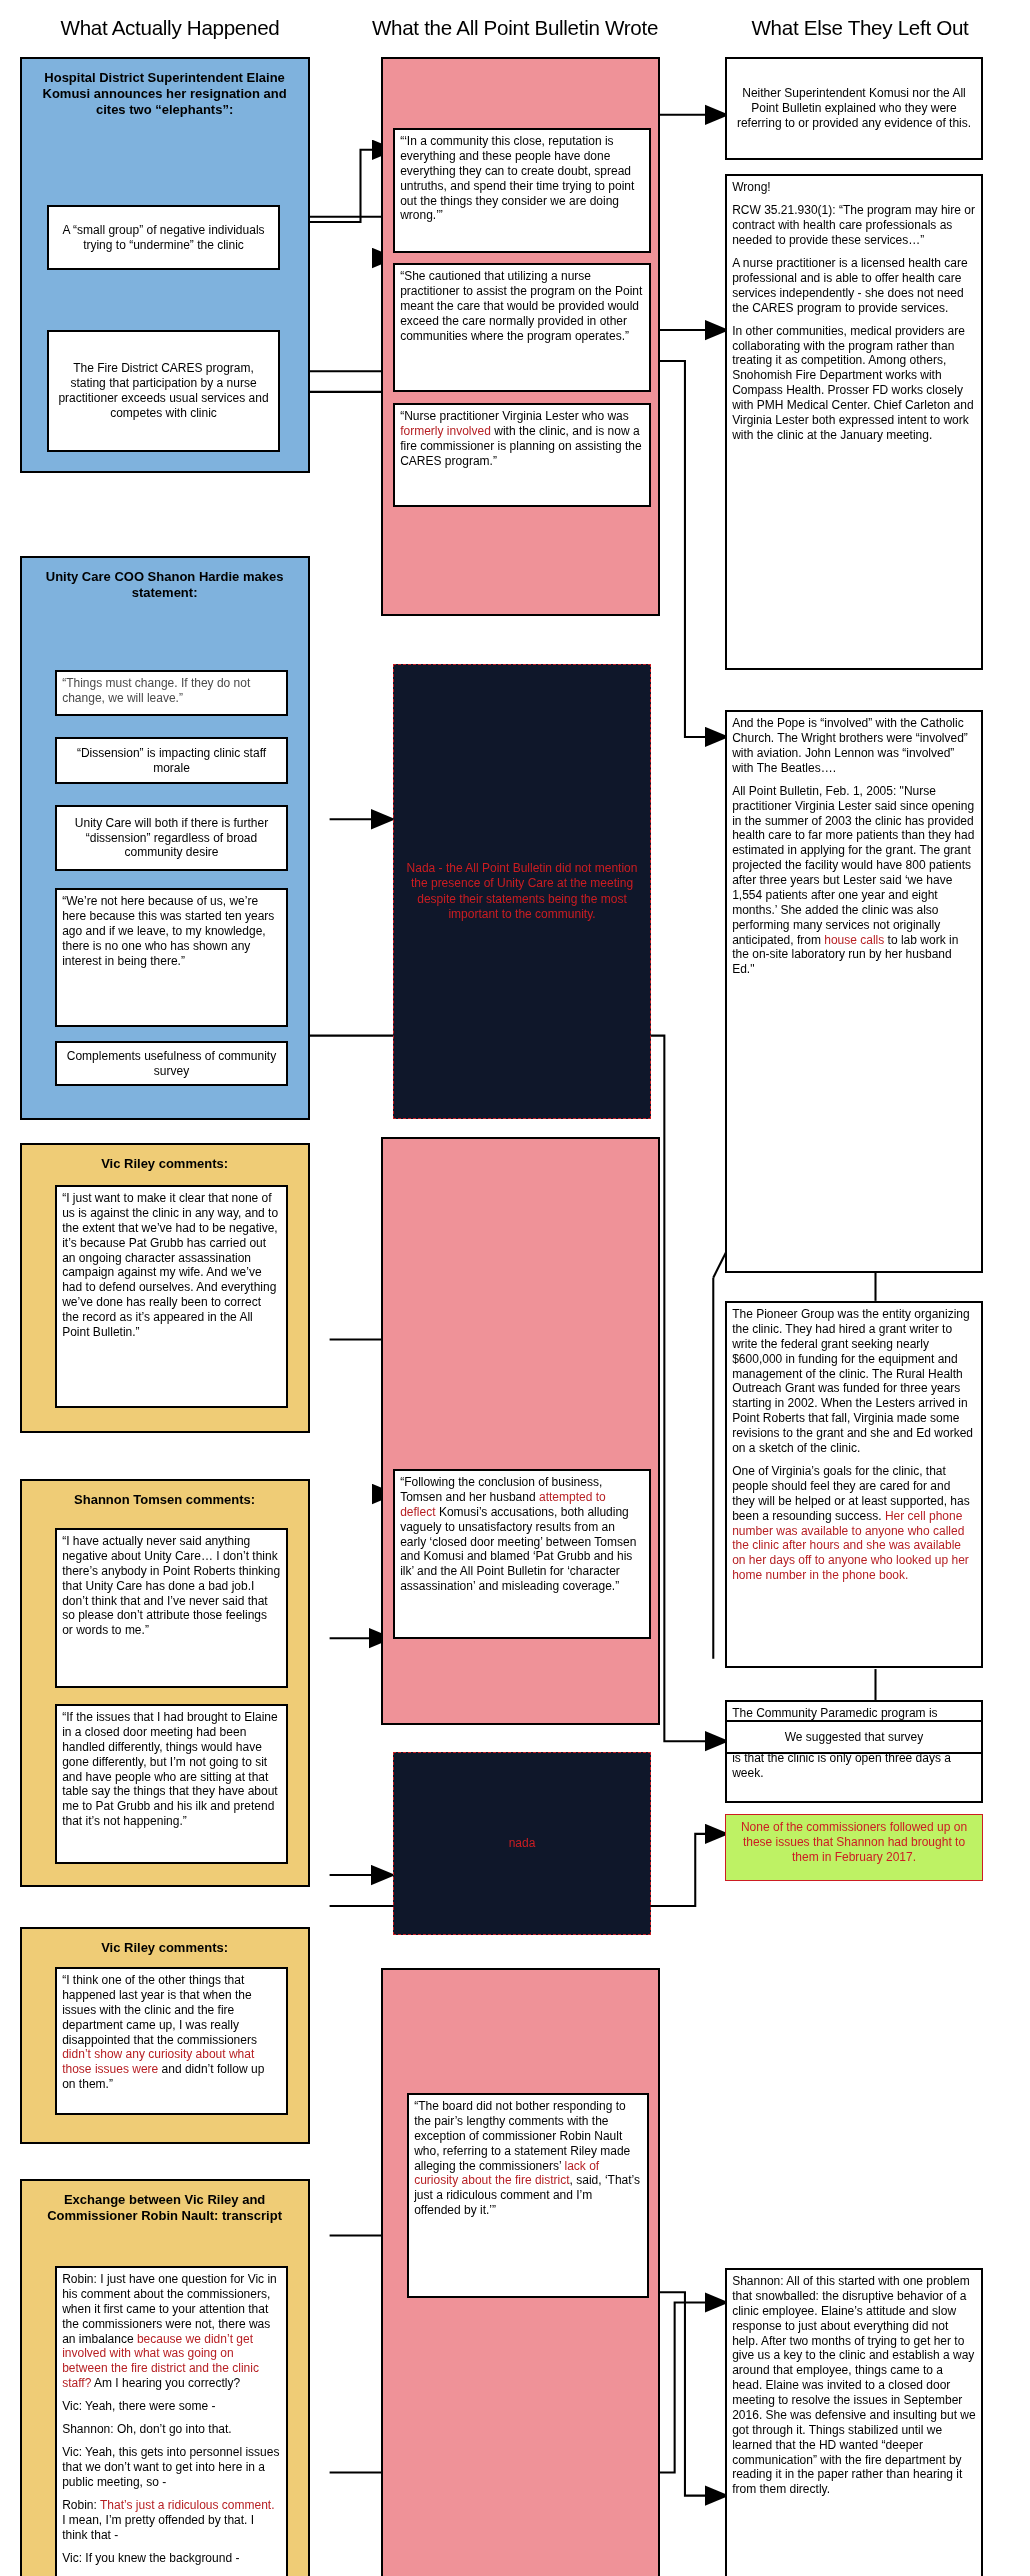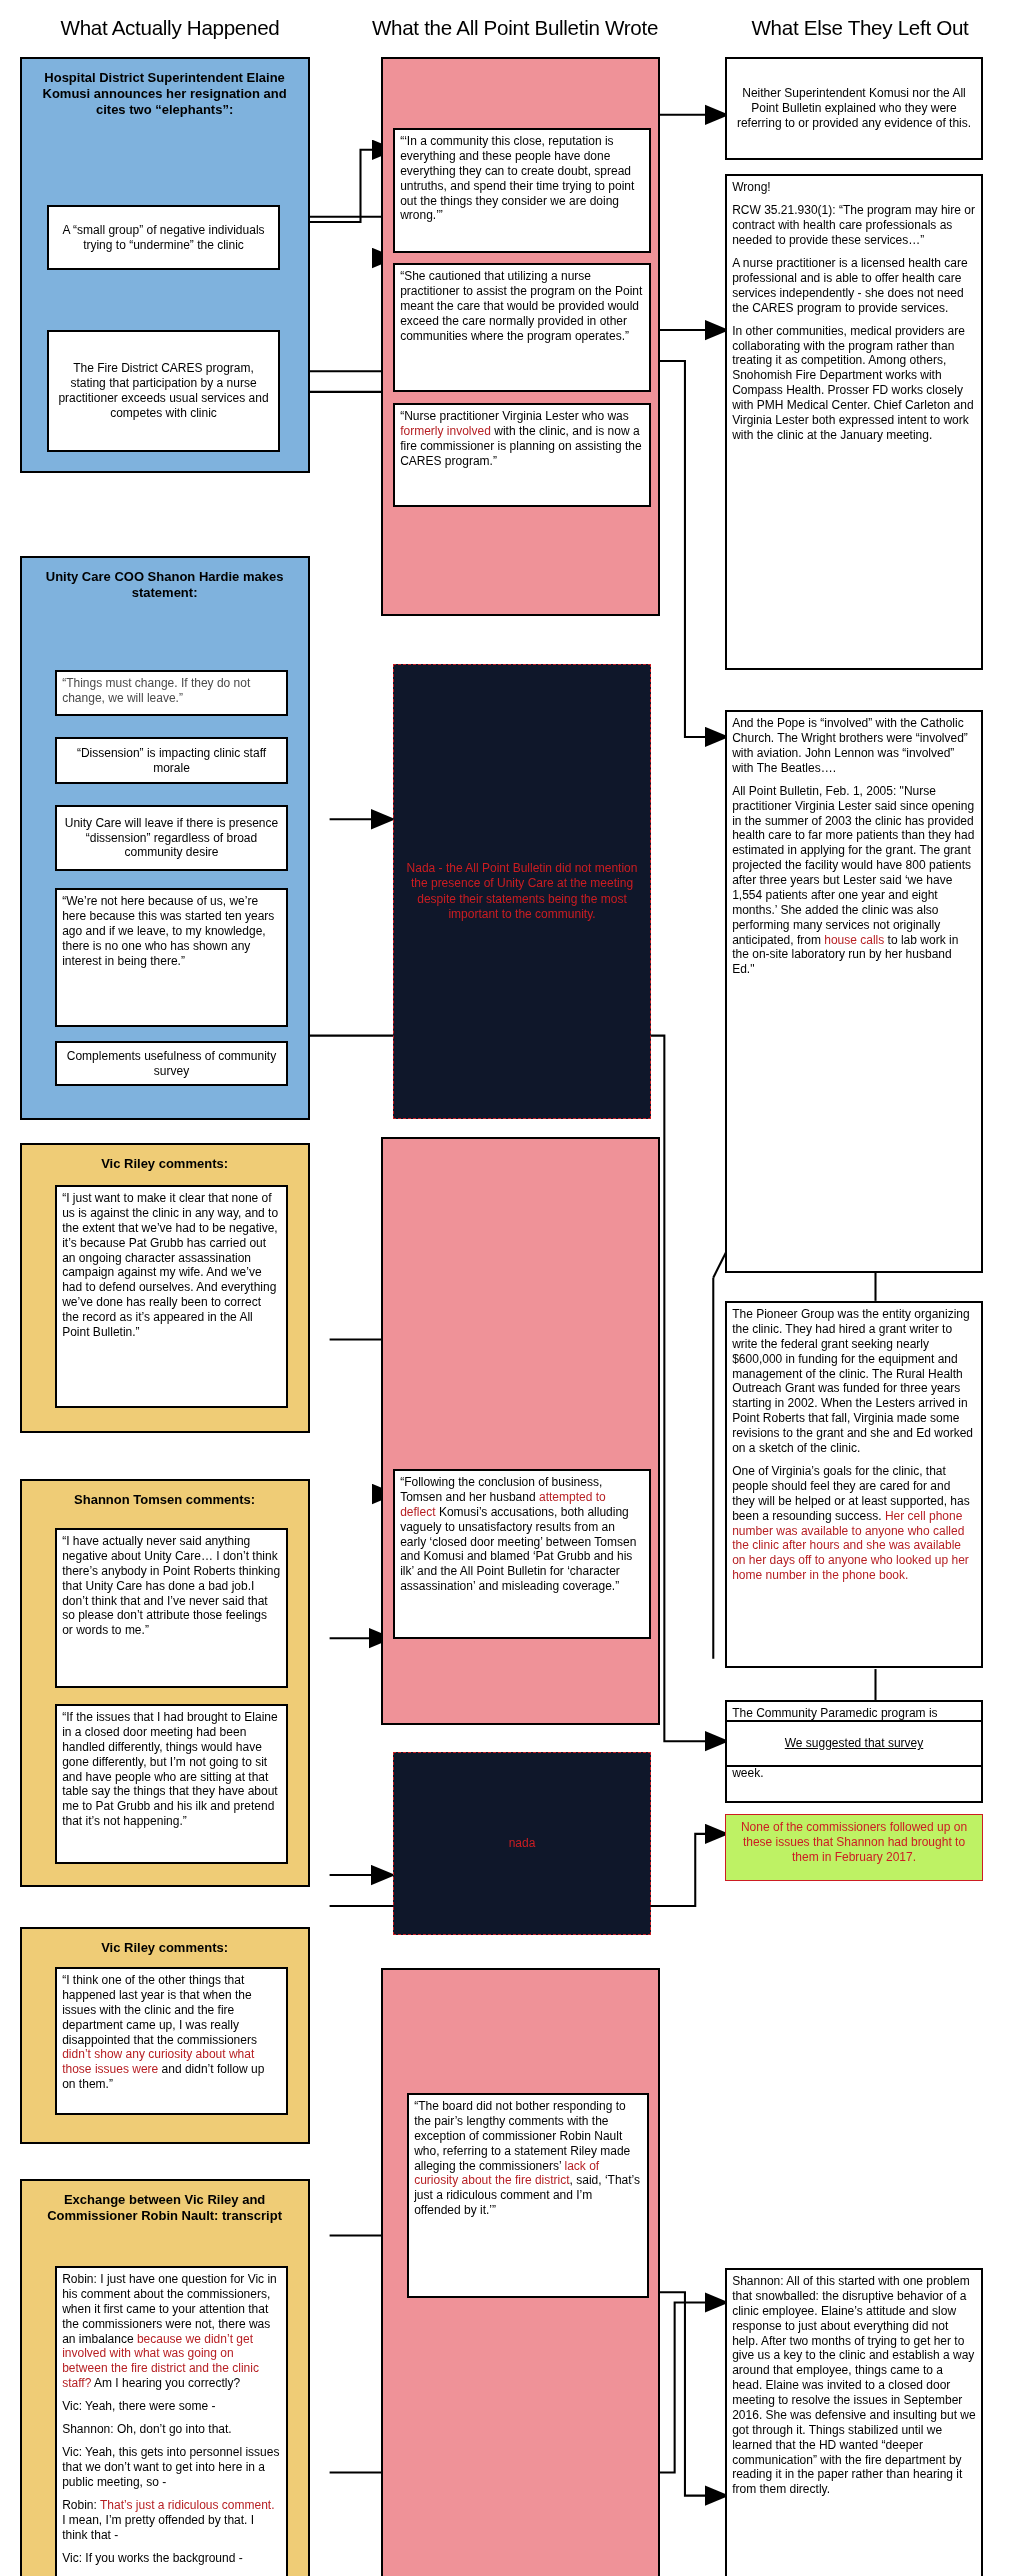--- a/index.html
+++ b/index.html
@@ -158,21 +158,21 @@
     <div class="panel-title">Hospital District Superintendent Elaine Komusi announces her resignation and cites two “elephants”:</div>
   </div>
   <div class="wbox center" style="left: 47px; top: 205px; width: 233px; height: 65px; display: flex; align-items: center; justify-content: center; flex-direction: column;">A “small group” of negative individuals trying to “undermine” the clinic</div>
   <div class="wbox center" style="left: 47px; top: 330px; width: 233px; height: 122px; display: flex; align-items: center; justify-content: center; flex-direction: column;">The Fire District CARES program, stating that participation by a nurse practitioner exceeds usual services and competes with clinic</div>
 
   <div class="panel blue" style="left:19.6px;top:556px;width:290px;height:564px;">
     <div class="panel-title">Unity Care COO Shanon Hardie makes statement:</div>
   </div>
   <div class="wbox left grey" style="left:55px;top:670px;width:233px;height:46px;">“Things must change. If they do not change, we will leave.”</div>
   <div class="wbox center" style="left: 55px; top: 737px; width: 233px; height: 47px; display: flex; align-items: center; justify-content: center; flex-direction: column;">“Dissension” is impacting clinic staff morale</div>
-  <div class="wbox center" style="left: 55px; top: 805px; width: 233px; height: 66px; display: flex; align-items: center; justify-content: center; flex-direction: column;">Unity Care will leave if there is presence “dissension” regardless of broad community desire</div>
+  <div class="wbox center" style="left: 55px; top: 805px; width: 233px; height: 66px; display: flex; align-items: center; justify-content: center; flex-direction: column;">Unity Care will both if there is further “dissension” regardless of broad community desire</div>
   <div class="wbox left" style="left:55px;top:888px;width:233px;height:139px;">“We’re not here because of us, we’re here because this was started ten years ago and if we leave, to my knowledge, there is no one who has shown any interest in being there.”</div>
   <div class="wbox center" style="left: 55px; top: 1041px; width: 233px; height: 45px; display: flex; align-items: center; justify-content: center; flex-direction: column;">Complements usefulness of community survey</div>
 
   <div class="panel yellow" style="left:19.6px;top:1143px;width:290px;height:290px;">
     <div class="panel-title">Vic Riley comments:</div>
   </div>
   <div class="wbox left" style="left:55px;top:1185px;width:233px;height:223px;">“I just want to make it clear that none of us is against the clinic in any way, and to the extent that we’ve had to be negative, it’s because Pat Grubb has carried out an ongoing character assassination campaign against my wife. And we’ve had to defend ourselves. And everything we’ve done has really been to correct the record as it’s appeared in the All Point Bulletin.”</div>
 
   <div class="panel yellow" style="left:19.6px;top:1479px;width:290px;height:408px;">
     <div class="panel-title">Shannon Tomsen comments:</div>
@@ -187,21 +187,21 @@
 
   <div class="panel yellow" style="left:19.6px;top:2179px;width:290px;height:829px;">
     <div class="panel-title">Exchange between Vic Riley and Commissioner Robin Nault: transcript</div>
   </div>
   <div class="wbox left" style="left:55px;top:2266px;width:233px;height:715px;">
       <p><span>Robin: I just have one question for Vic in his comment about the commissioners, when it first came to your attention that the commissioners were not, there was an imbalance </span><span class="red">because we didn’t get involved with what was going on between the fire district and the clinic staff?</span><span> Am I hearing you correctly?</span></p>
       <p><span>Vic: Yeah, there were some -</span></p>
       <p><span>Shannon: Oh, don’t go into that.</span></p>
       <p><span>Vic: Yeah, this gets into personnel issues that we don’t want to get into here in a public meeting, so -</span></p>
       <p><span>Robin: </span><span class="red">That’s just a ridiculous comment.</span><span> I mean, I’m pretty offended by that. I think that -</span></p>
-      <p><span>Vic: If you works the background -</span></p>
+      <p><span>Vic: If you knew the background -</span></p>
       <p><span>Robin: Oh, I know the background.</span></p>
     </div>
 
   <div class="panel pink" style="left:381px;top:57px;width:279px;height:559px;"></div>
   <div class="wbox left" style="left:393px;top:128px;width:258px;height:125px;">“‘In a community this close, reputation is everything and these people have done everything they can to create doubt, spread untruths, and spend their time trying to point out the things they consider we are doing wrong.’”</div>
   <div class="wbox left" style="left:393px;top:263px;width:258px;height:129px;">“She cautioned that utilizing a nurse practitioner to assist the program on the Point meant the care that would be provided would exceed the care normally provided in other communities where the program operates.”</div>
   <div class="wbox left" style="left:393px;top:403px;width:258px;height:104px;"><span>“Nurse practitioner Virginia Lester who was </span><span class="red">formerly involved</span><span> with the clinic, and is now a fire commissioner is planning on assisting the CARES program.”</span></div>
 
   <div class="dashbox" style="left:393px;top:664px;width:258px;height:455px;">Nada - the All Point Bulletin did not mention the presence of Unity Care at the meeting despite their statements being the most important to the community.</div>
 
@@ -227,20 +227,20 @@
     <p><span>All Point Bulletin, Feb. 1, 2005: "Nurse practitioner Virginia Lester said since opening in the summer of 2003 the clinic has provided health care to far more patients than they had estimated in applying for the grant. The grant projected the facility would have 800 patients after three years but Lester said ‘we have 1,554 patients after one year and eight months.’ She added the clinic was also performing many services not originally anticipated, from </span><span class="red">house calls</span><span> to lab work in the on-site laboratory run by her husband Ed."</span></p>
   </div>
 
   <div class="wbox left" style="left:725px;top:1301px;width:258px;height:367px;">
     <p>The Pioneer Group was the entity organizing the clinic. They had hired a grant writer to write the federal grant seeking nearly $600,000 in funding for the equipment and management of the clinic. The Rural Health Outreach Grant was funded for three years starting in 2002. When the Lesters arrived in Point Roberts that fall, Virginia made some revisions to the grant and she and Ed worked on a sketch of the clinic.</p>
     <p><span>One of Virginia’s goals for the clinic, that people should feel they are cared for and they will be helped or at least supported, has been a resounding success. </span><span class="red">Her cell phone number was available to anyone who called the clinic after hours and she was available on her days off to anyone who looked up her home number in the phone book.</span></p>
   </div>
 
   <div class="wbox left" style="left:725px;top:1700px;width:258px;height:103px;">The Community Paramedic program is intended to fill gaps in the medical services available to a community. One such gap here is that the clinic is only open three days a week.</div>
 
-  <div class="wbox center" style="left: 725px; top: 1720px; width: 258px; height: 47px; display: flex; align-items: center; justify-content: center; flex-direction: column; text-decoration: underline;">We suggested that survey</div>
+  <div class="wbox center" style="left: 725px; top: 1720px; width: 258px; height: 34px; display: flex; align-items: center; justify-content: center; flex-direction: column;">We suggested that survey</div>
 
   <div class="redbox" style="left:725px;top:1814px;width:258px;height:67px;">None of the commissioners followed up on these issues that Shannon had brought to them in February 2017.</div>
 
   <div class="wbox left" style="left:725px;top:2268px;width:258px;height:407px;">Shannon: All of this started with one problem that snowballed: the disruptive behavior of a clinic employee. Elaine’s attitude and slow response to just about everything did not help. After two months of trying to get her to give us a key to the clinic and establish a way around that employee, things came to a head. Elaine was invited to a closed door meeting to resolve the issues in September 2016. She was defensive and insulting but we got through it. Things stabilized until we learned that the HD wanted “deeper communication” with the fire department by reading it in the paper rather than hearing it from them directly.</div>
 
 </div>
 
 
 </body></html>

